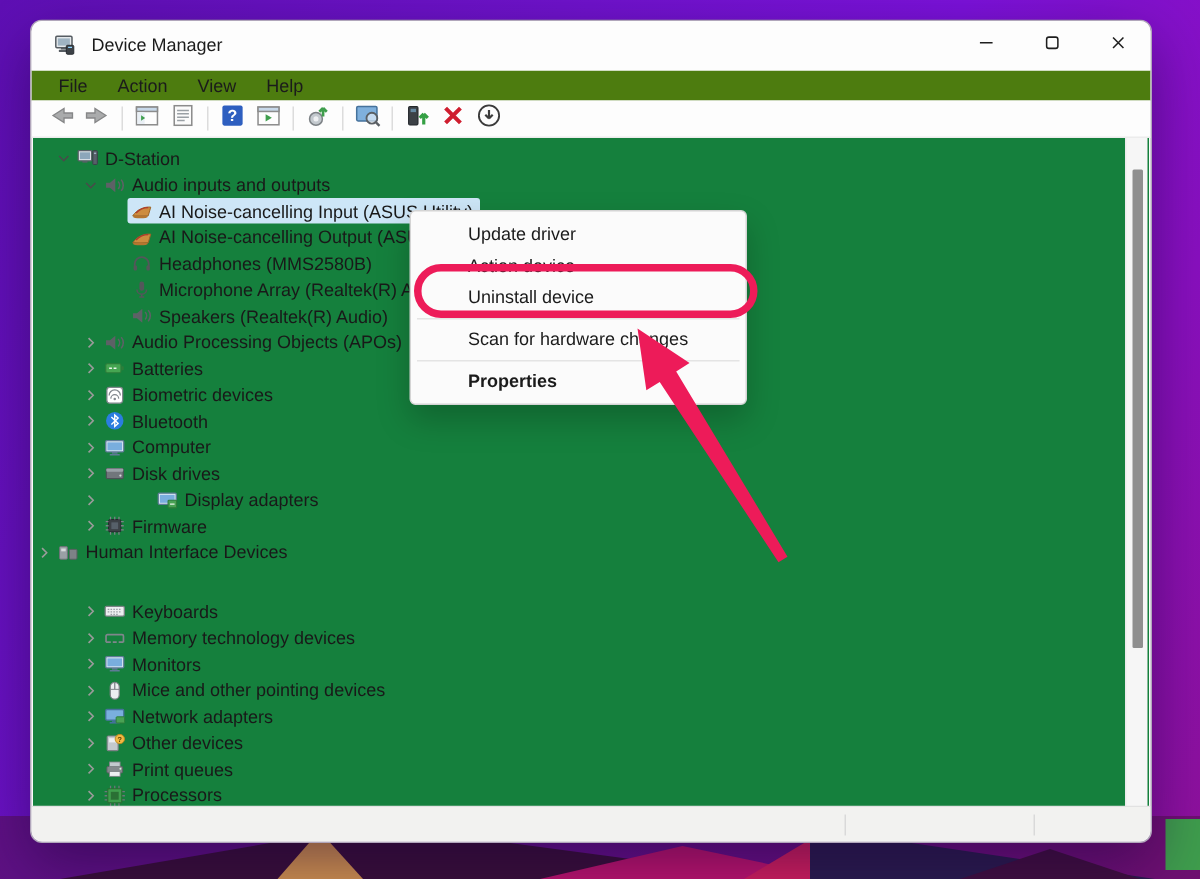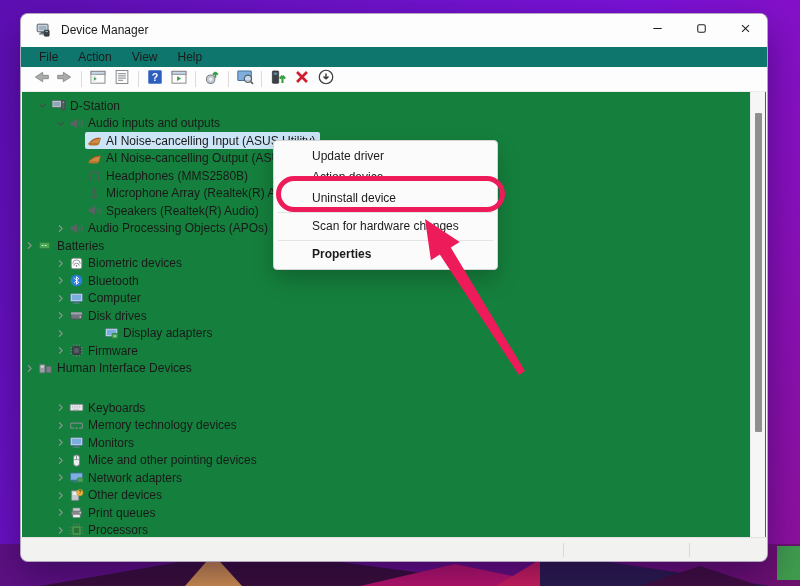--- a/index.html
+++ b/index.html
@@ -18,21 +18,21 @@
     box-shadow:0 14px 42px rgba(25,0,55,.5); overflow:hidden; }
 
   .titlebar { position:relative; height:33px; background:#fdfdfd; }
   .app-icon { position:absolute; left:14px; top:8px; width:16px; height:16px; }
   .app-icon svg { width:16px; height:16px; }
   .title-text { position:absolute; left:40px; top:9px; font-size:12px; color:#1b1b1b; }
   .caption-btns { position:absolute; right:0; top:0; height:33px; display:flex; }
   .cbtn { width:44px; height:33px; display:flex; align-items:center; justify-content:center; }
   .cbtn svg { width:15px; height:15px; }
 
-  .menubar { height:20px; background:#0f766e; display:flex; align-items:center; padding-left:8px; }
+  .menubar { height:20px; background:#4d7c0f; display:flex; align-items:center; padding-left:8px; }
   .menu-item { font-size:12px; color:#1b1b1b; padding:2px 10px; border-radius:3px; }
 
   .toolbar { height:25px; background:#fdfdfd; display:flex; align-items:center;
     padding-left:8px; border-bottom:1px solid #ececec; }
   .tbtn { width:24px; height:22px; display:flex; align-items:center; justify-content:center; border-radius:3px; }
   .tbtn svg { width:18px; height:18px; }
   .tsep { width:1px; height:16px; background:#dcdcdc; margin:0 4px; }
 
   .content { position:absolute; left:1px; right:1px; top:78px; height:447px;
     background:#15803d; overflow:hidden; }
@@ -311,21 +311,21 @@
             <span class="ticon">
               <svg viewBox="0 0 16 16" xmlns="http://www.w3.org/2000/svg">
                 <path d="M1.8 6.2h2.8L8.4 3v10L4.6 9.8H1.8z" fill="#5d6166"></path>
                 <path d="M10.4 5.4a3.8 3.8 0 0 1 0 5.2" stroke="#5d6166" fill="none" stroke-width="1.1"></path>
                 <path d="M12.6 4a6.2 6.2 0 0 1 0 8" stroke="#5d6166" fill="none" stroke-width="1.1"></path>
               </svg>
             </span>
             <span class="tlabel">Audio Processing Objects (APOs)</span>
           </span>
         </div>
-        <div class="trow" style="">
+        <div class="trow" style="padding-left: 31px;">
           <span class="chev">
             <svg viewBox="0 0 16 16" xmlns="http://www.w3.org/2000/svg">
               <path d="M6.2 4.2 10 8l-3.8 3.8" fill="none" stroke="#9b9b9b" stroke-width="1.3"></path>
             </svg>
           </span>
           <span class="hl">
             <span class="ticon">
               <svg viewBox="0 0 16 16" xmlns="http://www.w3.org/2000/svg">
                 <rect x="1.6" y="4.8" width="10.8" height="6.4" rx="1" fill="#46a652" stroke="#2e7d3a" stroke-width=".8"></rect>
                 <rect x="12.6" y="6.6" width="1.8" height="2.8" rx=".5" fill="#2e7d3a"></rect>

